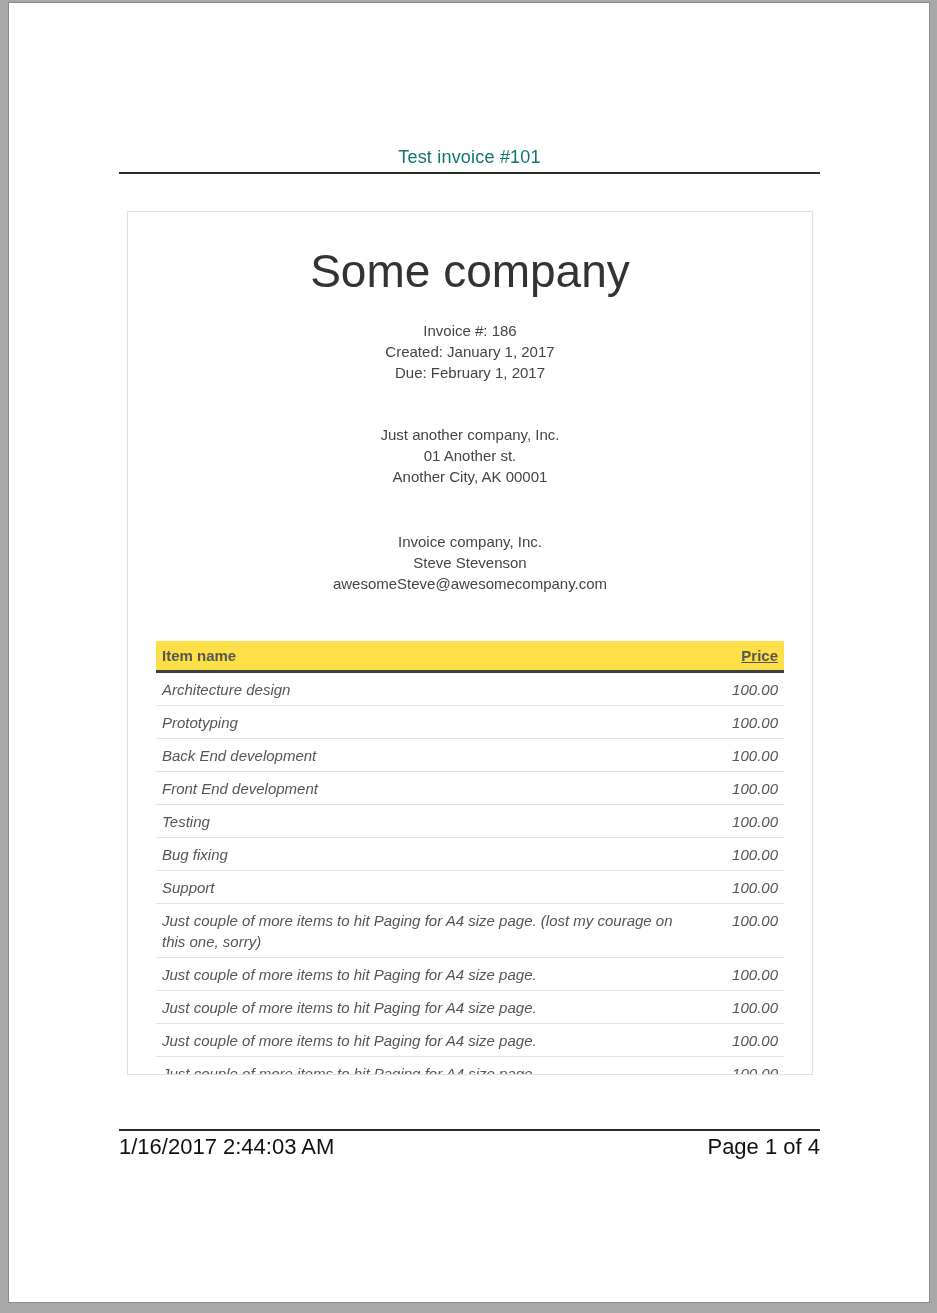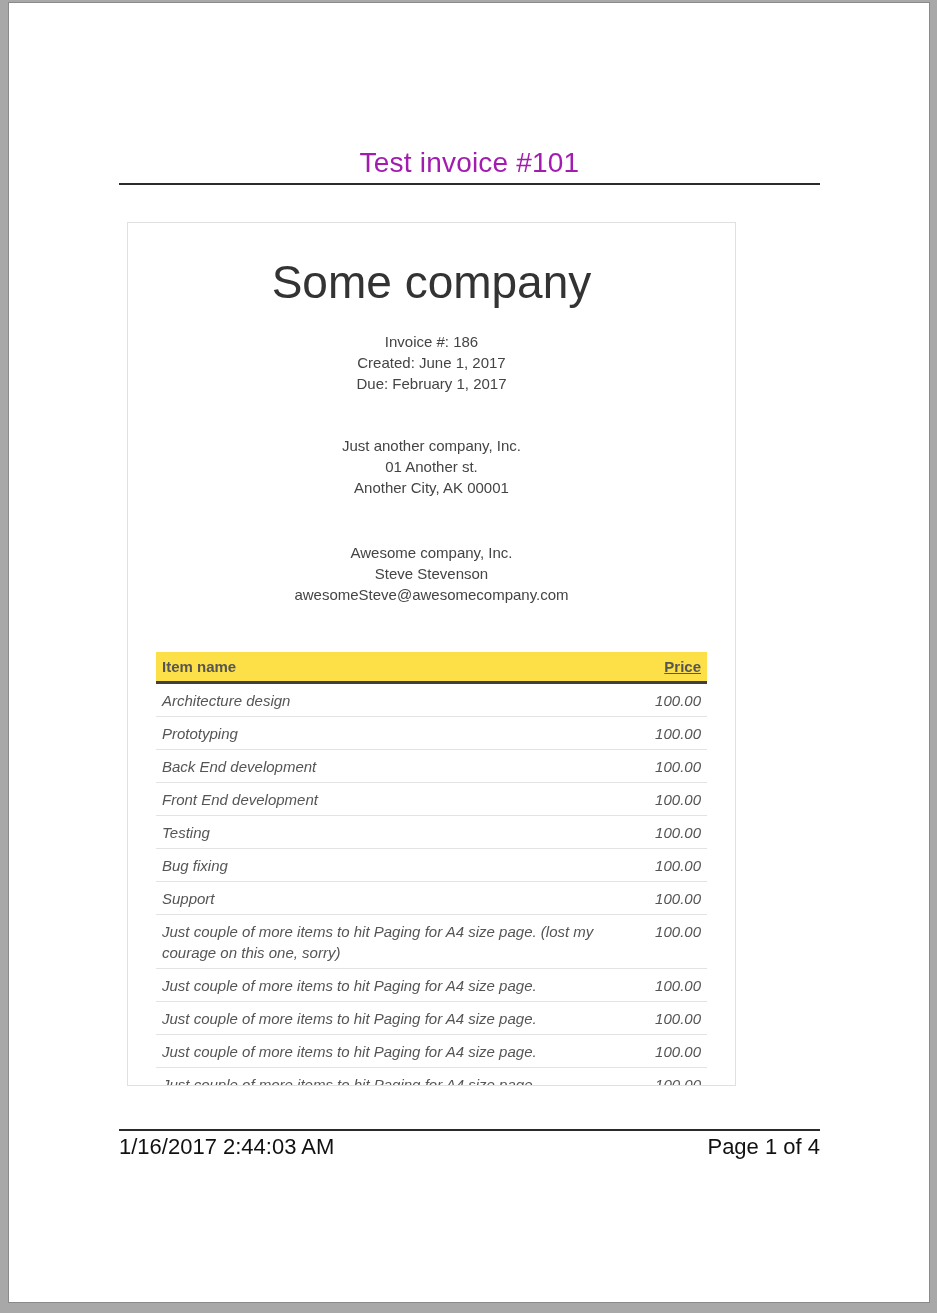--- a/index.html
+++ b/index.html
@@ -19,29 +19,29 @@
   
   .doc-header {
     position: absolute;
     left: 110px; top: 144px;
     width: 701px;
     text-align: center;
     border-bottom: 2px solid #2b2b2b;
     padding-bottom: 4px;
   }
   .doc-header .title {
-    font-size: 28px;
-    color: #a21caf;
+    font-size: 18px;
+    color: #0f766e;
     letter-spacing: 0.2px;
   }
   
   .card {
     position: absolute;
-    left: 118px; top: 219px;
-    width: 609px; height: 864px;
+    left: 118px; top: 208px;
+    width: 686px; height: 864px;
     background: #fff;
     border: 1px solid #e0e0e0;
     overflow: hidden;
   }
   .company-name {
     margin-top: 32px;
     text-align: center;
     font-size: 46px;
     font-weight: 400;
     color: #333;
@@ -104,32 +104,32 @@
   <div class="doc-header">
     <div class="title">Test invoice #101</div>
   </div>
 
   <div class="card">
 
     <div class="company-name">Some company</div>
 
     <div class="center-block meta-block">
       <div>Invoice #: 186</div>
-      <div>Created: June 1, 2017</div>
+      <div>Created: January 1, 2017</div>
       <div>Due: February 1, 2017</div>
     </div>
 
     <div class="center-block client-block">
       <div>Just another company, Inc.</div>
       <div>01 Another st.</div>
       <div>Another City, AK 00001</div>
     </div>
 
     <div class="center-block sender-block">
-      <div>Awesome company, Inc.</div>
+      <div>Invoice company, Inc.</div>
       <div>Steve Stevenson</div>
       <div>awesomeSteve@awesomecompany.com</div>
     </div>
 
     <table class="items-table">
       <thead>
         <tr>
           <th>Item name</th>
           <th class="price-col">Price</th>
         </tr>

